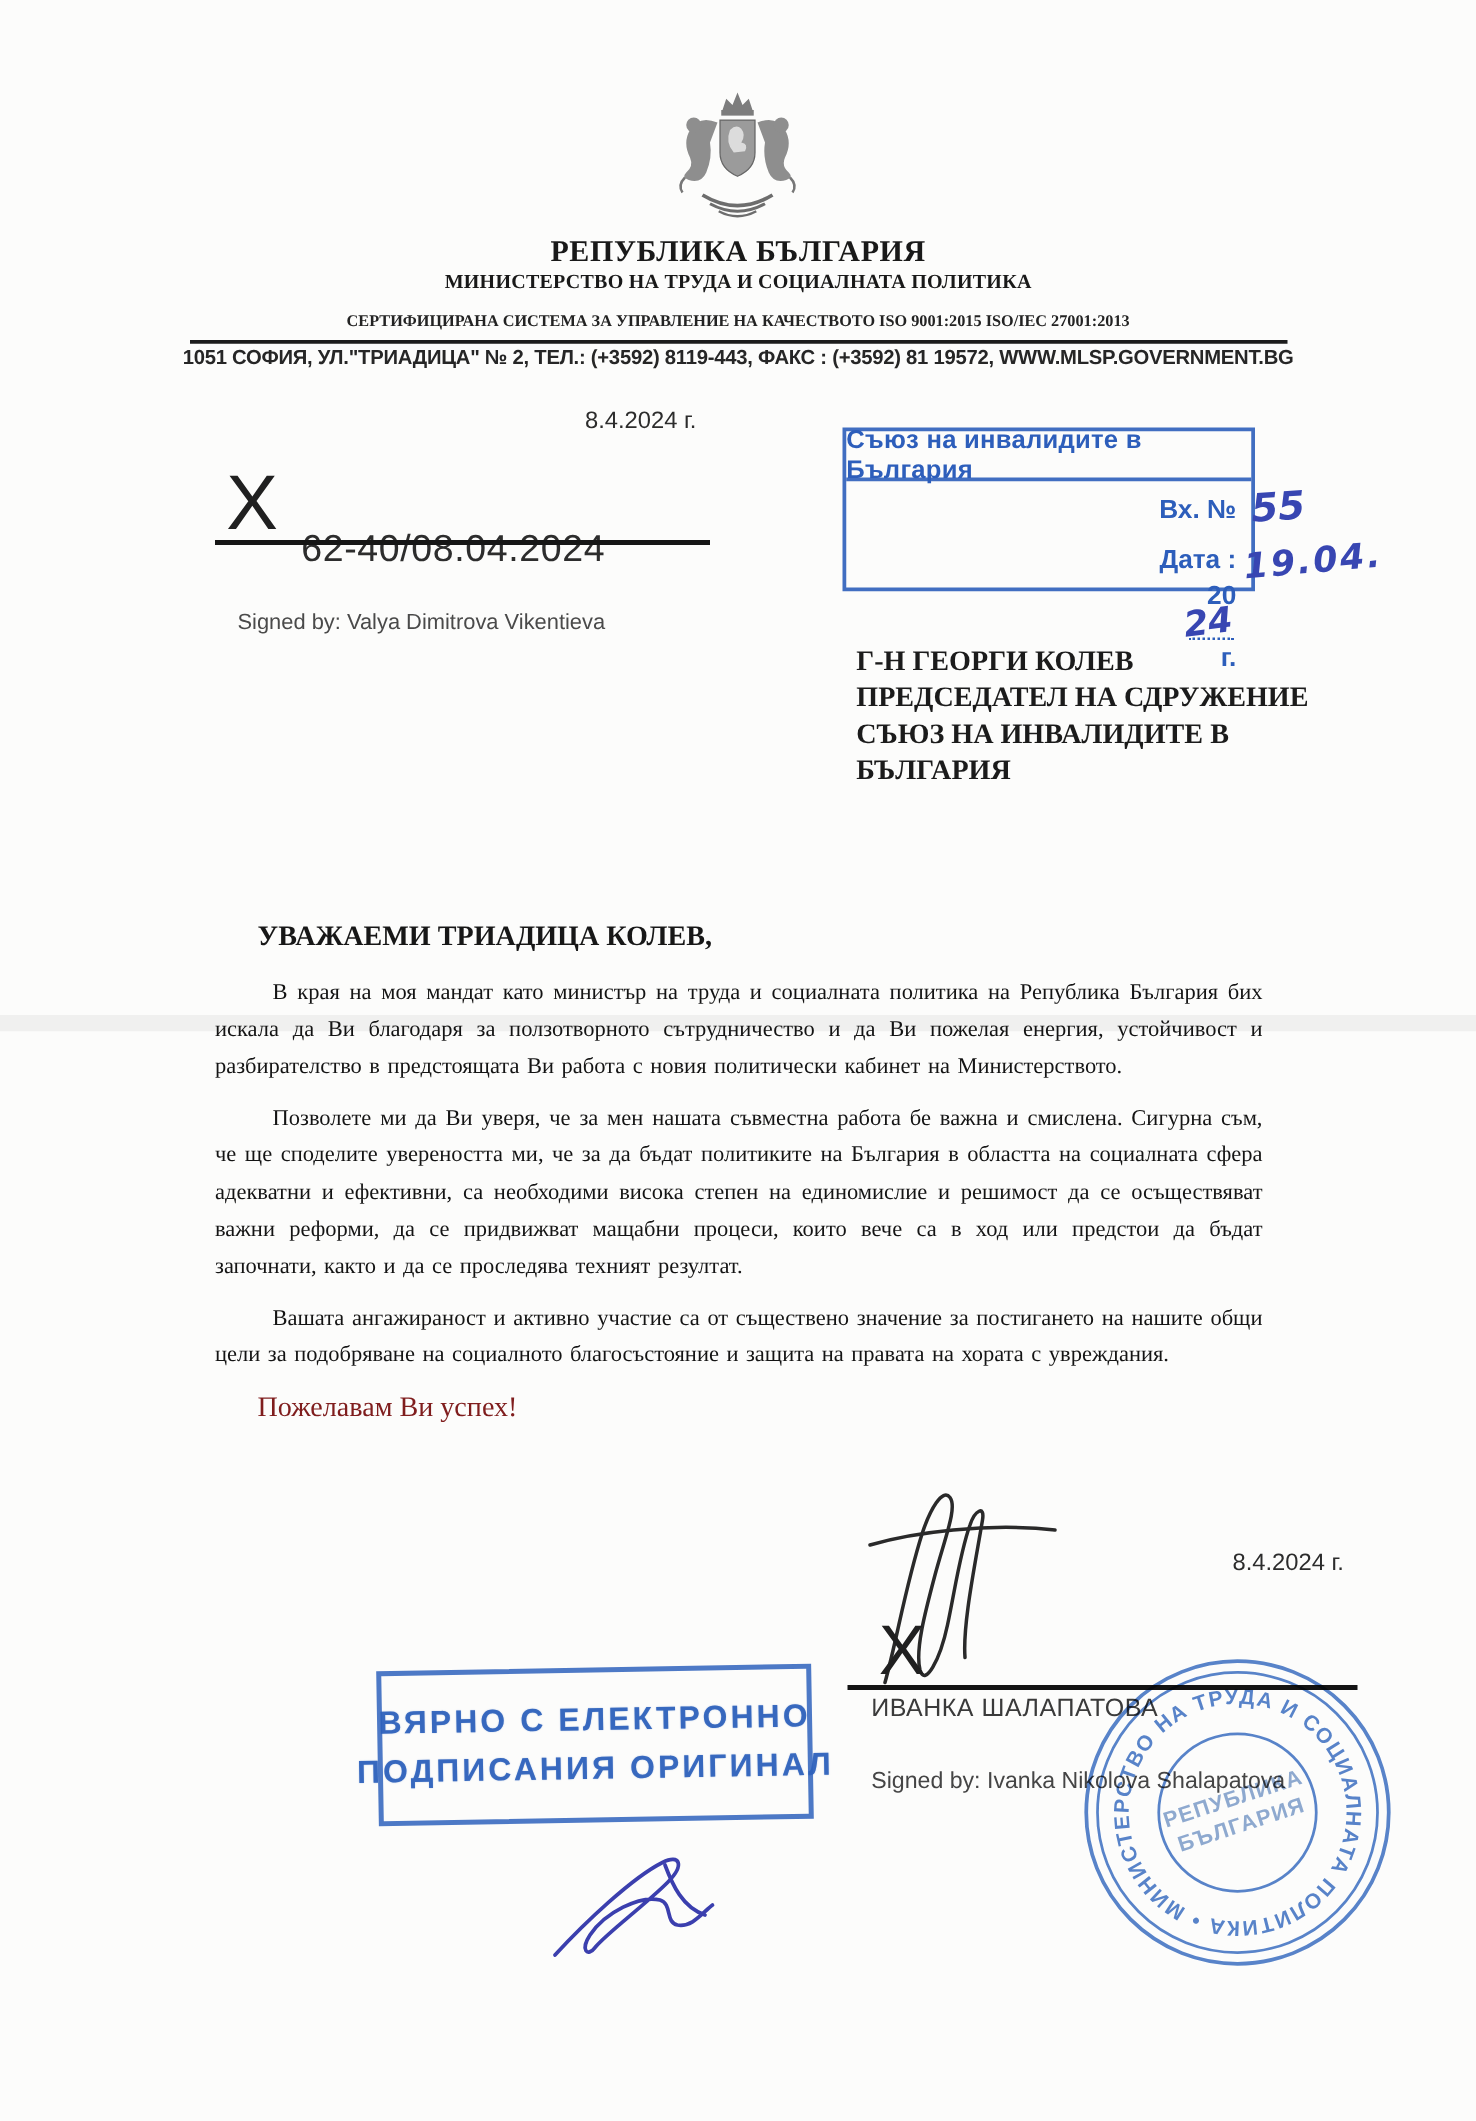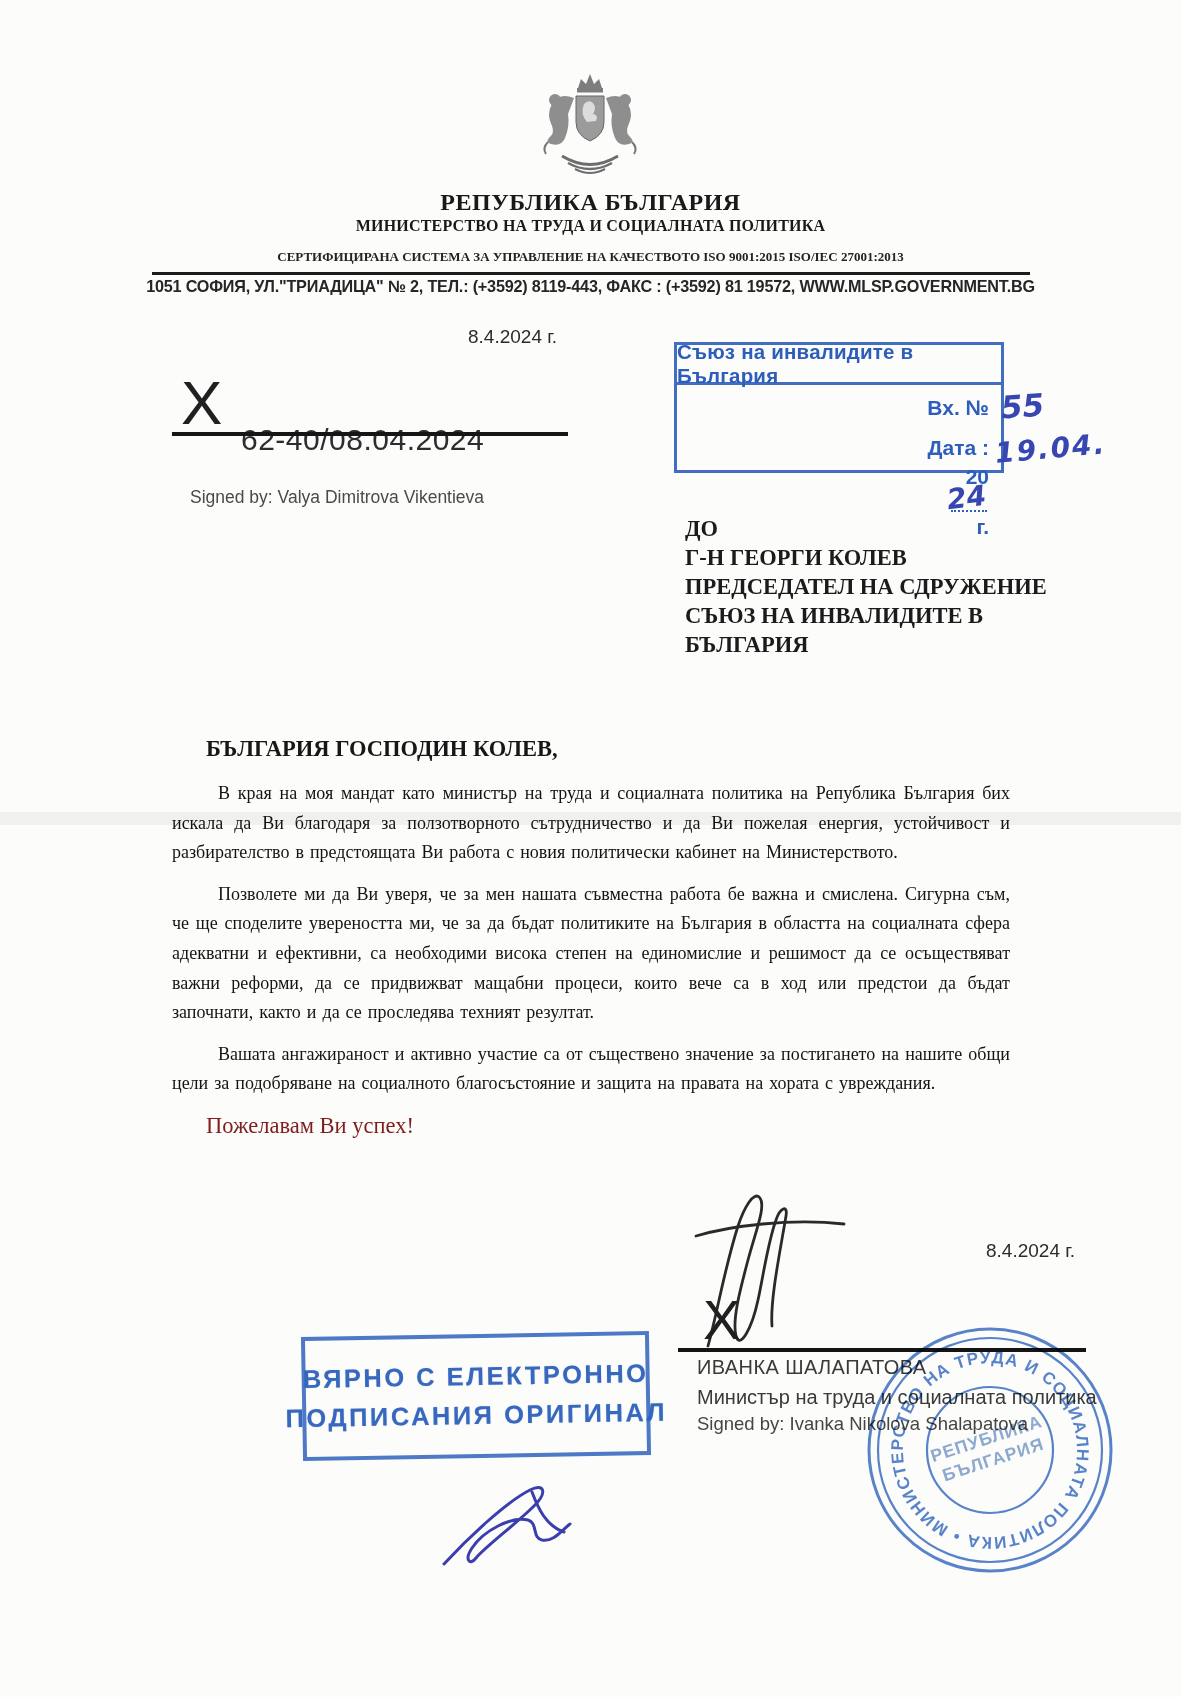--- a/index.html
+++ b/index.html
@@ -135,48 +135,46 @@
       </span>
       <span>20</span>
       <span class="sbx-leader-sm">
         <span class="hand hand-24">24</span>
       </span>
       <span>г.</span>
     </div>
   </div>
 
   <div class="abs recipient">
-    <div>ДО</div>
     <div>Г-Н ГЕОРГИ КОЛЕВ</div>
     <div>ПРЕДСЕДАТЕЛ НА СДРУЖЕНИЕ</div>
     <div>СЪЮЗ НА ИНВАЛИДИТЕ В</div>
     <div>БЪЛГАРИЯ</div>
   </div>
 
   <div class="abs letter">
-    <p class="salutation">БЪЛГАРИЯ ГОСПОДИН КОЛЕВ,</p>
+    <p class="salutation">УВАЖАЕМИ ТРИАДИЦА КОЛЕВ,</p>
     <p class="par">В края на моя мандат като министър на труда и социалната политика на Република България бих искала да Ви благодаря за ползотворното сътрудничество и да Ви пожелая енергия, устойчивост и разбирателство в предстоящата Ви работа с новия политически кабинет на Министерството.</p>
     <p class="par">Позволете ми да Ви уверя, че за мен нашата съвместна работа бе важна и смислена. Сигурна съм, че ще споделите увереността ми, че за да бъдат политиките на България в областта на социалната сфера адекватни и ефективни, са необходими висока степен на единомислие и решимост да се осъществяват важни реформи, да се придвижват мащабни процеси, които вече са в ход или предстои да бъдат започнати, както и да се проследява техният резултат.</p>
     <p class="par">Вашата ангажираност и активно участие са от съществено значение за постигането на нашите общи цели за подобряване на социалното благосъстояние и защита на правата на хората с увреждания.</p>
     <p class="closing">Пожелавам Ви успех!</p>
   </div>
 
   <div class="abs date-bottom">8.4.2024 г.</div>
 
   <svg class="abs" style="left:660px; top:1160px;" width="220" height="200" viewBox="0 0 220 200">
     <g stroke="#2a2a2a" stroke-width="2.8" fill="none" stroke-linecap="round">
       <path d="M48,186 C58,150 64,110 78,66 C84,48 94,30 100,38 C106,46 96,70 88,100 C80,130 72,160 76,176 C80,190 92,168 98,140 C104,112 108,82 116,60 C120,48 128,44 126,56 C120,92 110,140 112,166"></path>
       <path d="M36,76 C70,66 130,58 184,64"></path>
     </g>
   </svg>
 
   <div class="abs sig-x">X</div>
   <div class="abs sig-line"></div>
   <div class="abs sig-name">ИВАНКА ШАЛАПАТОВА</div>
-  <div class="abs sig-title">Министър на труда и социалната политика</div>
   <div class="abs sig-signedby">Signed by: Ivanka Nikolova Shalapatova</div>
 
   <div class="abs cstamp">
     <div>ВЯРНО С ЕЛЕКТРОННО</div>
     <div>ПОДПИСАНИЯ ОРИГИНАЛ</div>
   </div>
 
   <svg class="abs" style="left:428px; top:1468px;" width="160" height="110" viewBox="0 0 160 110">
     <g stroke="#3b3fae" stroke-width="3" fill="none" stroke-linecap="round">
       <path d="M16,96 C40,70 78,34 102,22 C116,15 120,24 106,38 C88,56 58,78 48,90 C42,98 36,92 44,80 C56,62 84,48 100,52 C110,55 104,70 114,72 C126,74 134,62 142,56"></path>

